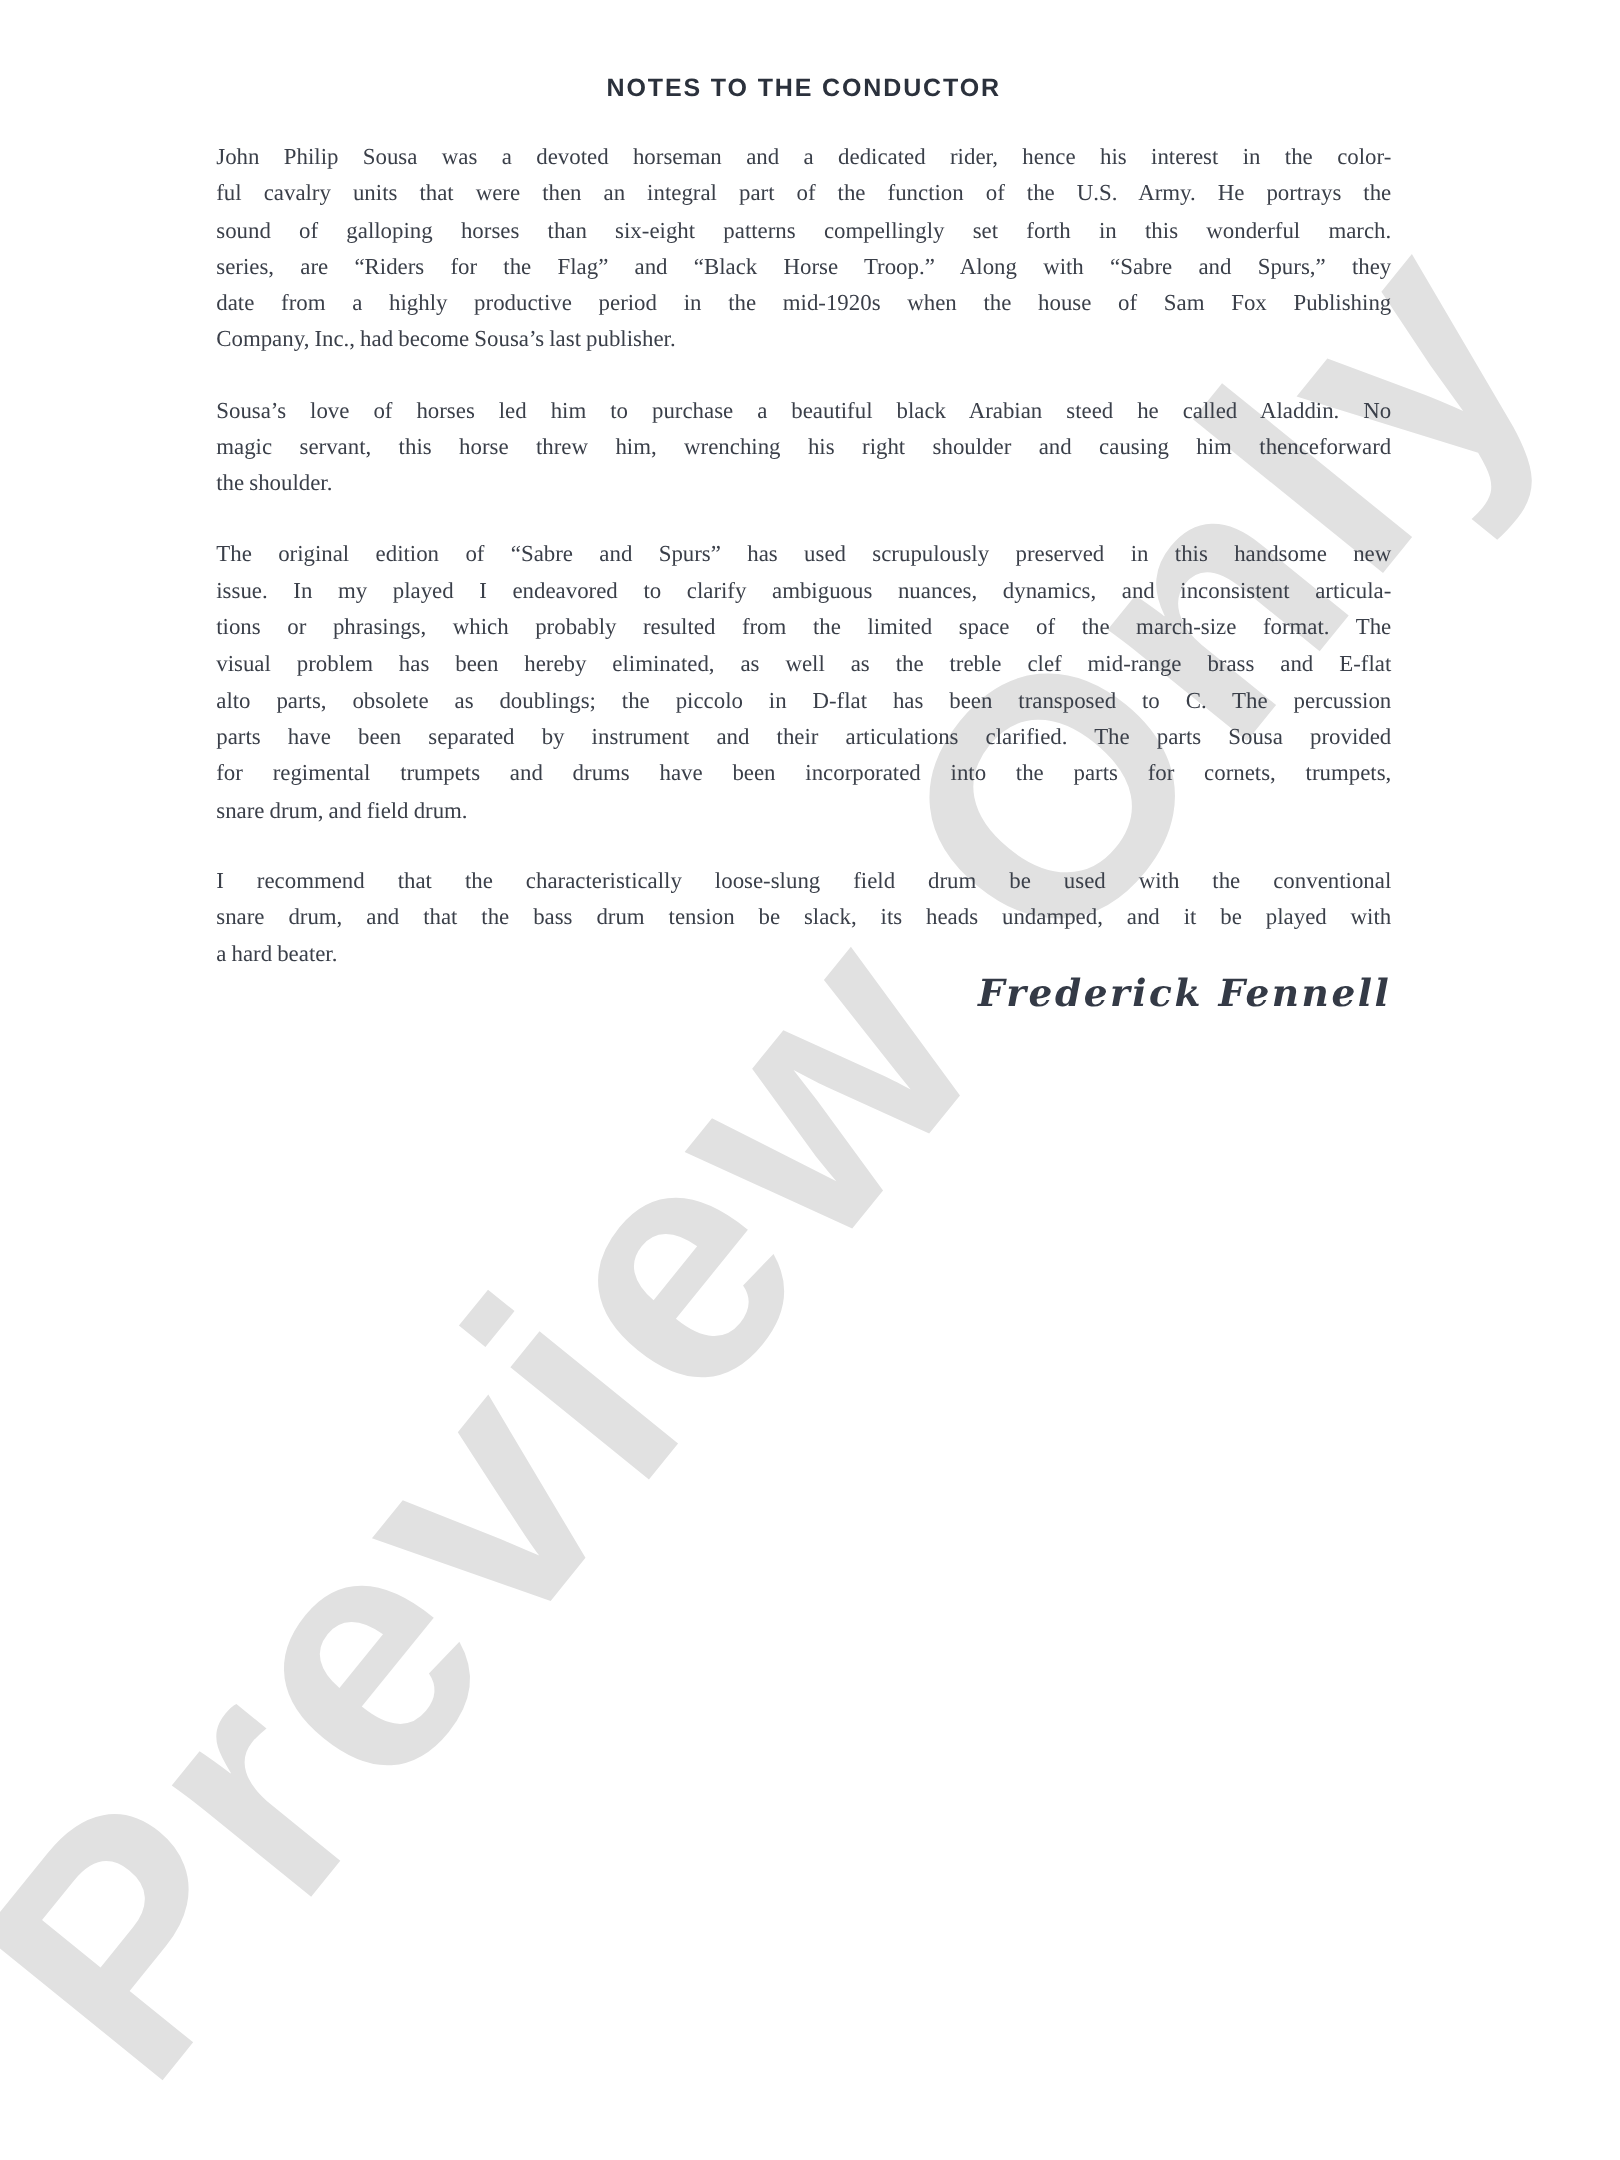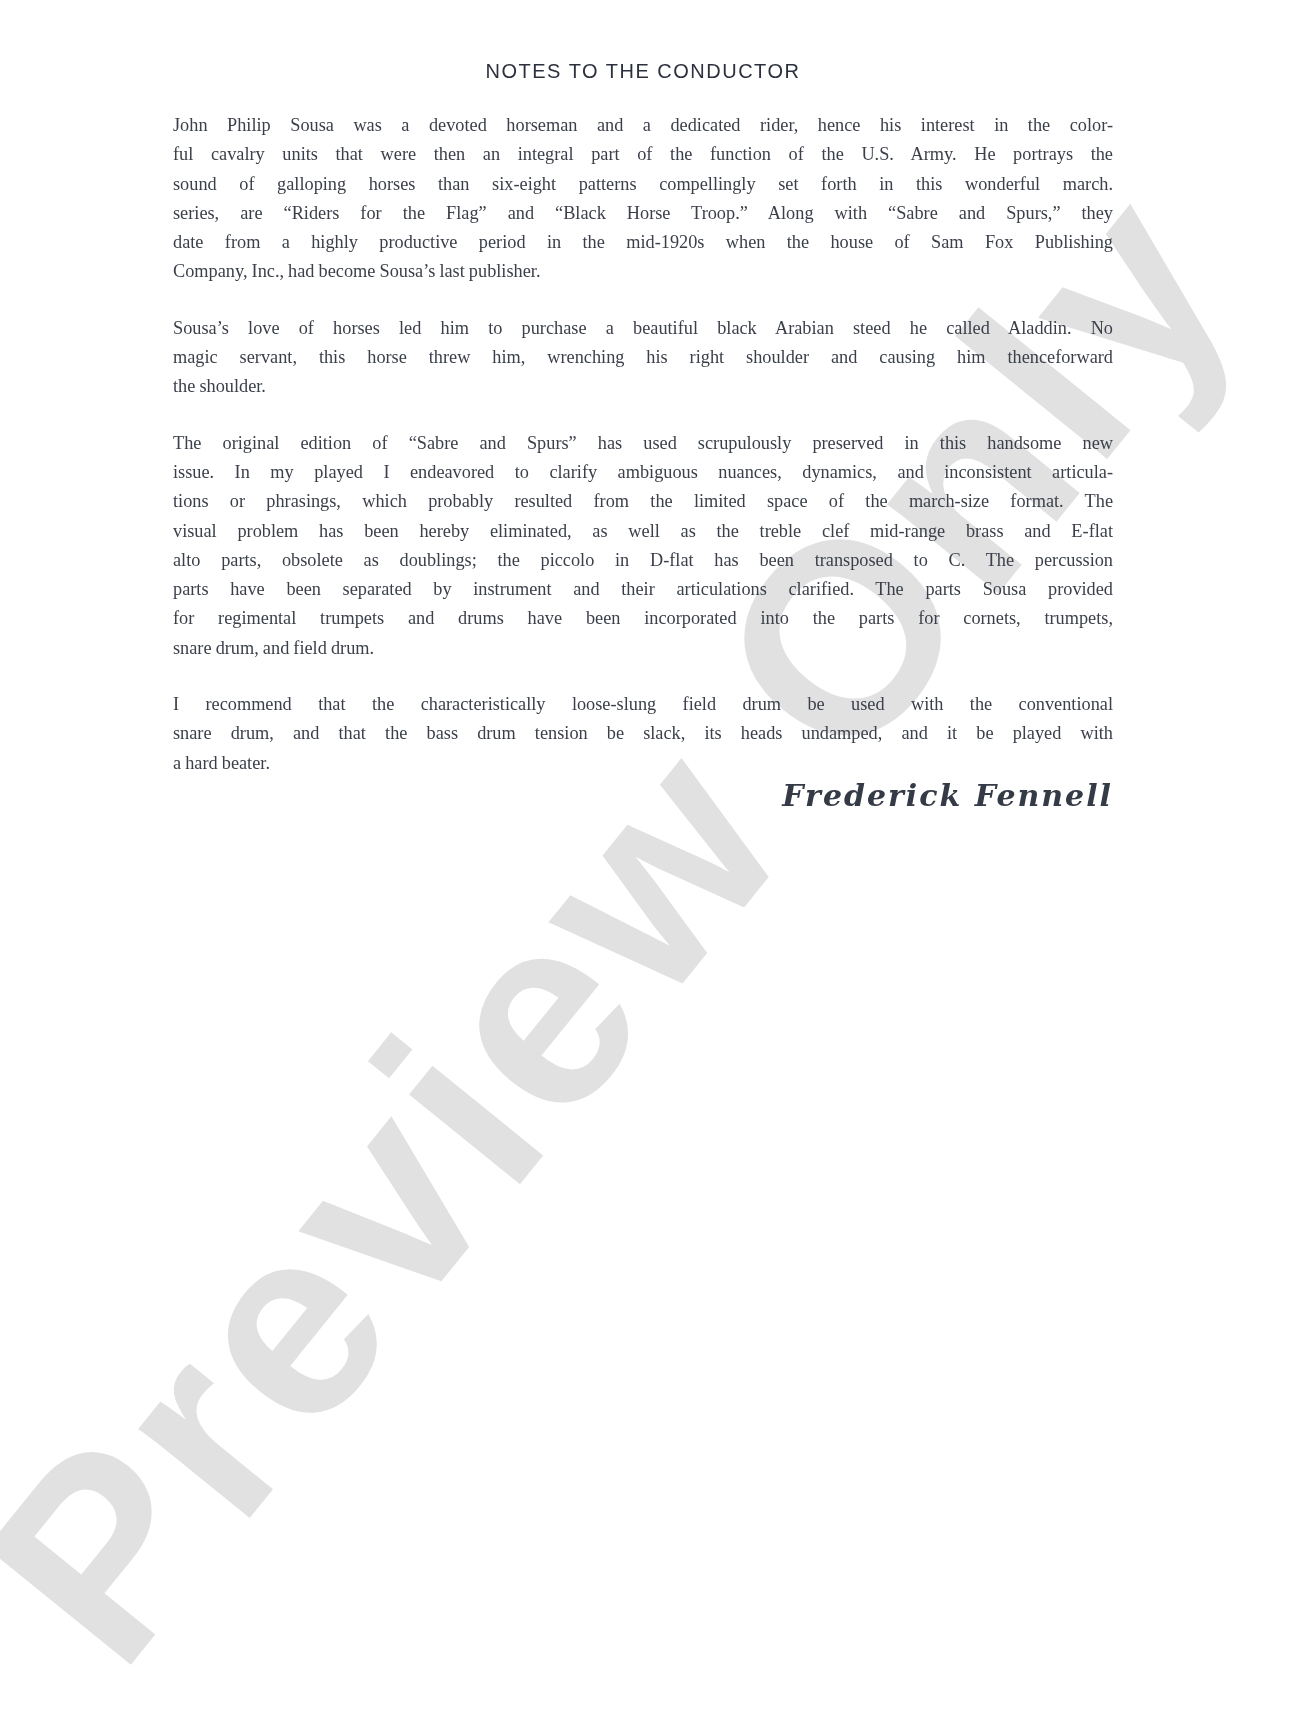--- a/index.html
+++ b/index.html
@@ -28,21 +28,21 @@
     position: absolute;
     left: 173px;
     top: 60px;
     width: 940px;
     z-index: 1;
   }
   .title {
     margin: 0;
     text-align: center;
     font-size: 20px;
-    font-weight: normal;
+    font-weight: bold;
     letter-spacing: 1.5px;
     color: #2b313c;
   }
   .body-text {
     margin-top: 28px;
     font-size: 18.3px;
     line-height: 29.3px;
     word-spacing: -0.5px;
     color: #3a3f49;
   }

